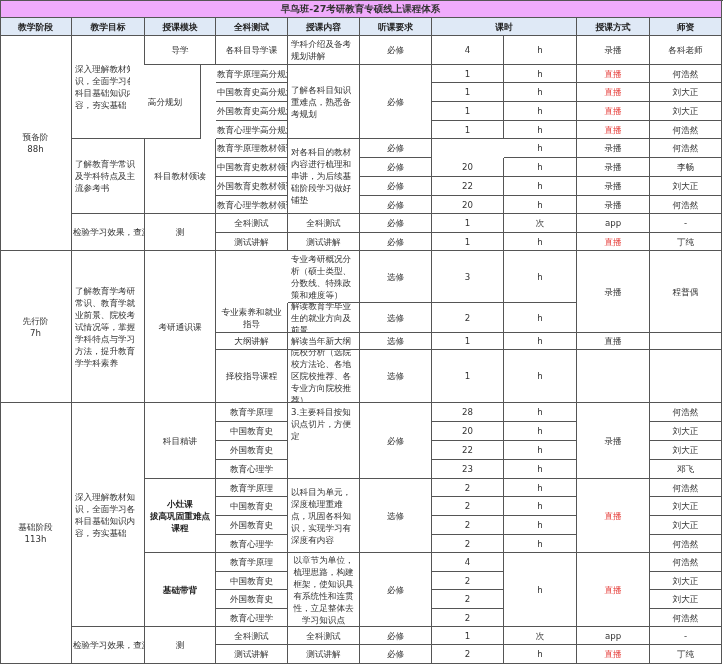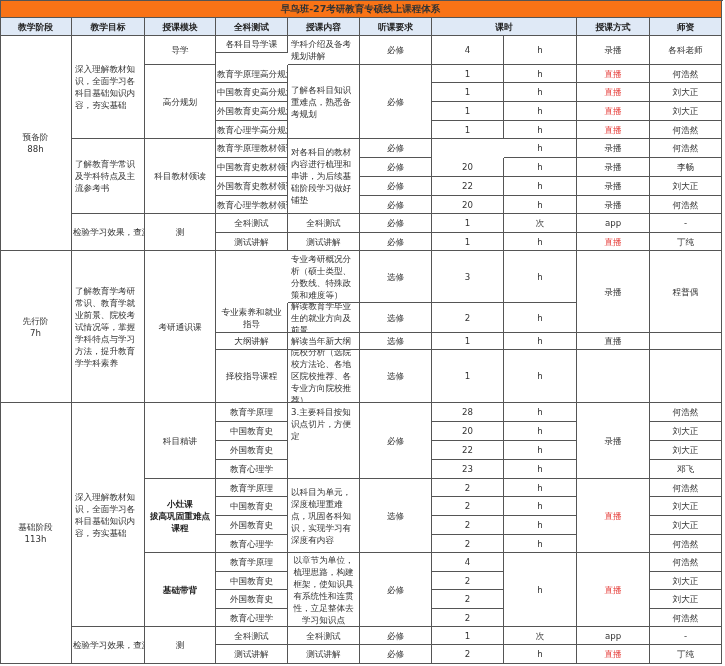--- a/index.html
+++ b/index.html
@@ -4,21 +4,21 @@
 <style>
   html, body { margin:0; padding:0; background:#ffffff; }
   body { width:725px; height:666px; position:relative; overflow:hidden;
          font-family:"DejaVu Sans", "Liberation Sans", sans-serif; color:#333; }
   #sheet { position:absolute; left:0; top:0; width:725px; height:666px; }
   .cell { position:absolute; box-sizing:border-box; border-right:1px solid #555; border-bottom:1px solid #555;
           display:flex; align-items:center; justify-content:center; text-align:center;
           font-size:8.6px; line-height:12px; overflow:hidden; padding:0 2px; background:#fff; }
   .cell.left { justify-content:flex-start; text-align:left; padding-left:3px; }
   .cell.top { align-items:flex-start; padding-top:3px; }
-  .cell.title { background:#f97316; font-size:9.5px; font-weight:bold; color:#333; }
+  .cell.title { background:#f0abfc; font-size:9.5px; font-weight:bold; color:#333; }
   .cell.hdr { background:#dfe9f6; font-weight:bold; font-size:8.8px; color:#222; }
   .cell.bold { font-weight:bold; color:#222; }
   .cell.red { color:#e53935; }
   .cell.clip { justify-content:flex-start; white-space:nowrap; padding-left:1px; }
   .frame { position:absolute; left:0; top:0; width:723px; height:664px; border-left:1px solid #555; border-top:1px solid #555; box-sizing:border-box; pointer-events:none; }
 </style>
 </head>
 <body>
 
 <div id="sheet">
@@ -31,28 +31,28 @@
     <div class="cell hdr" style="left: 360px; top: 18px; width: 72px; height: 18px;">听课要求</div>
     <div class="cell hdr" style="left: 432px; top: 18px; width: 145px; height: 18px;">课时</div>
     <div class="cell hdr" style="left: 577px; top: 18px; width: 73px; height: 18px;">授课方式</div>
     <div class="cell hdr" style="left: 650px; top: 18px; width: 72px; height: 18px;">师资</div>
     <div class="cell " style="left: 0px; top: 36px; width: 72px; height: 215px; flex-direction: column;">
       <span>预备阶</span>
       <span>88h</span>
     </div>
     <div class="cell left" style="left: 72px; top: 36px; width: 73px; height: 103px;">深入理解教材知识，全面学习各科目基础知识内容，夯实基础</div>
     <div class="cell " style="left: 145px; top: 36px; width: 71px; height: 29px;">导学</div>
-    <div class="cell " style="left: 216px; top: 36px; width: 72px; height: 17px;">各科目导学课</div>
+    <div class="cell " style="left: 216px; top: 36px; width: 72px; height: 29px;">各科目导学课</div>
     <div class="cell left" style="left: 288px; top: 36px; width: 72px; height: 29px;">学科介绍及备考规划讲解</div>
     <div class="cell " style="left: 360px; top: 36px; width: 72px; height: 29px;">必修</div>
     <div class="cell " style="left: 432px; top: 36px; width: 72px; height: 29px;">4</div>
     <div class="cell " style="left: 504px; top: 36px; width: 73px; height: 29px;">h</div>
     <div class="cell " style="left: 577px; top: 36px; width: 73px; height: 29px;">录播</div>
     <div class="cell " style="left: 650px; top: 36px; width: 72px; height: 29px;">各科老师</div>
-    <div class="cell " style="left: 145px; top: 65px; width: 71px; height: 74px;">高分规划</div>
+    <div class="cell " style="left: 130px; top: 65px; width: 71px; height: 74px;">高分规划</div>
     <div class="cell clip" style="left: 216px; top: 65px; width: 72px; height: 18px;">教育学原理高分规划</div>
     <div class="cell clip" style="left: 216px; top: 83px; width: 72px; height: 19px;">中国教育史高分规划</div>
     <div class="cell clip" style="left: 216px; top: 102px; width: 72px; height: 19px;">外国教育史高分规划</div>
     <div class="cell clip" style="left: 216px; top: 121px; width: 72px; height: 18px;">教育心理学高分规划</div>
     <div class="cell left" style="left: 288px; top: 65px; width: 72px; height: 74px;">了解各科目知识重难点，熟悉备考规划</div>
     <div class="cell " style="left: 360px; top: 65px; width: 72px; height: 74px;">必修</div>
     <div class="cell " style="left: 432px; top: 65px; width: 72px; height: 18px;">1</div>
     <div class="cell " style="left: 504px; top: 65px; width: 73px; height: 18px;">h</div>
     <div class="cell red" style="left: 577px; top: 65px; width: 73px; height: 18px; color: rgb(229, 57, 53);">直播</div>
     <div class="cell " style="left: 650px; top: 65px; width: 72px; height: 18px;">何浩然</div>

